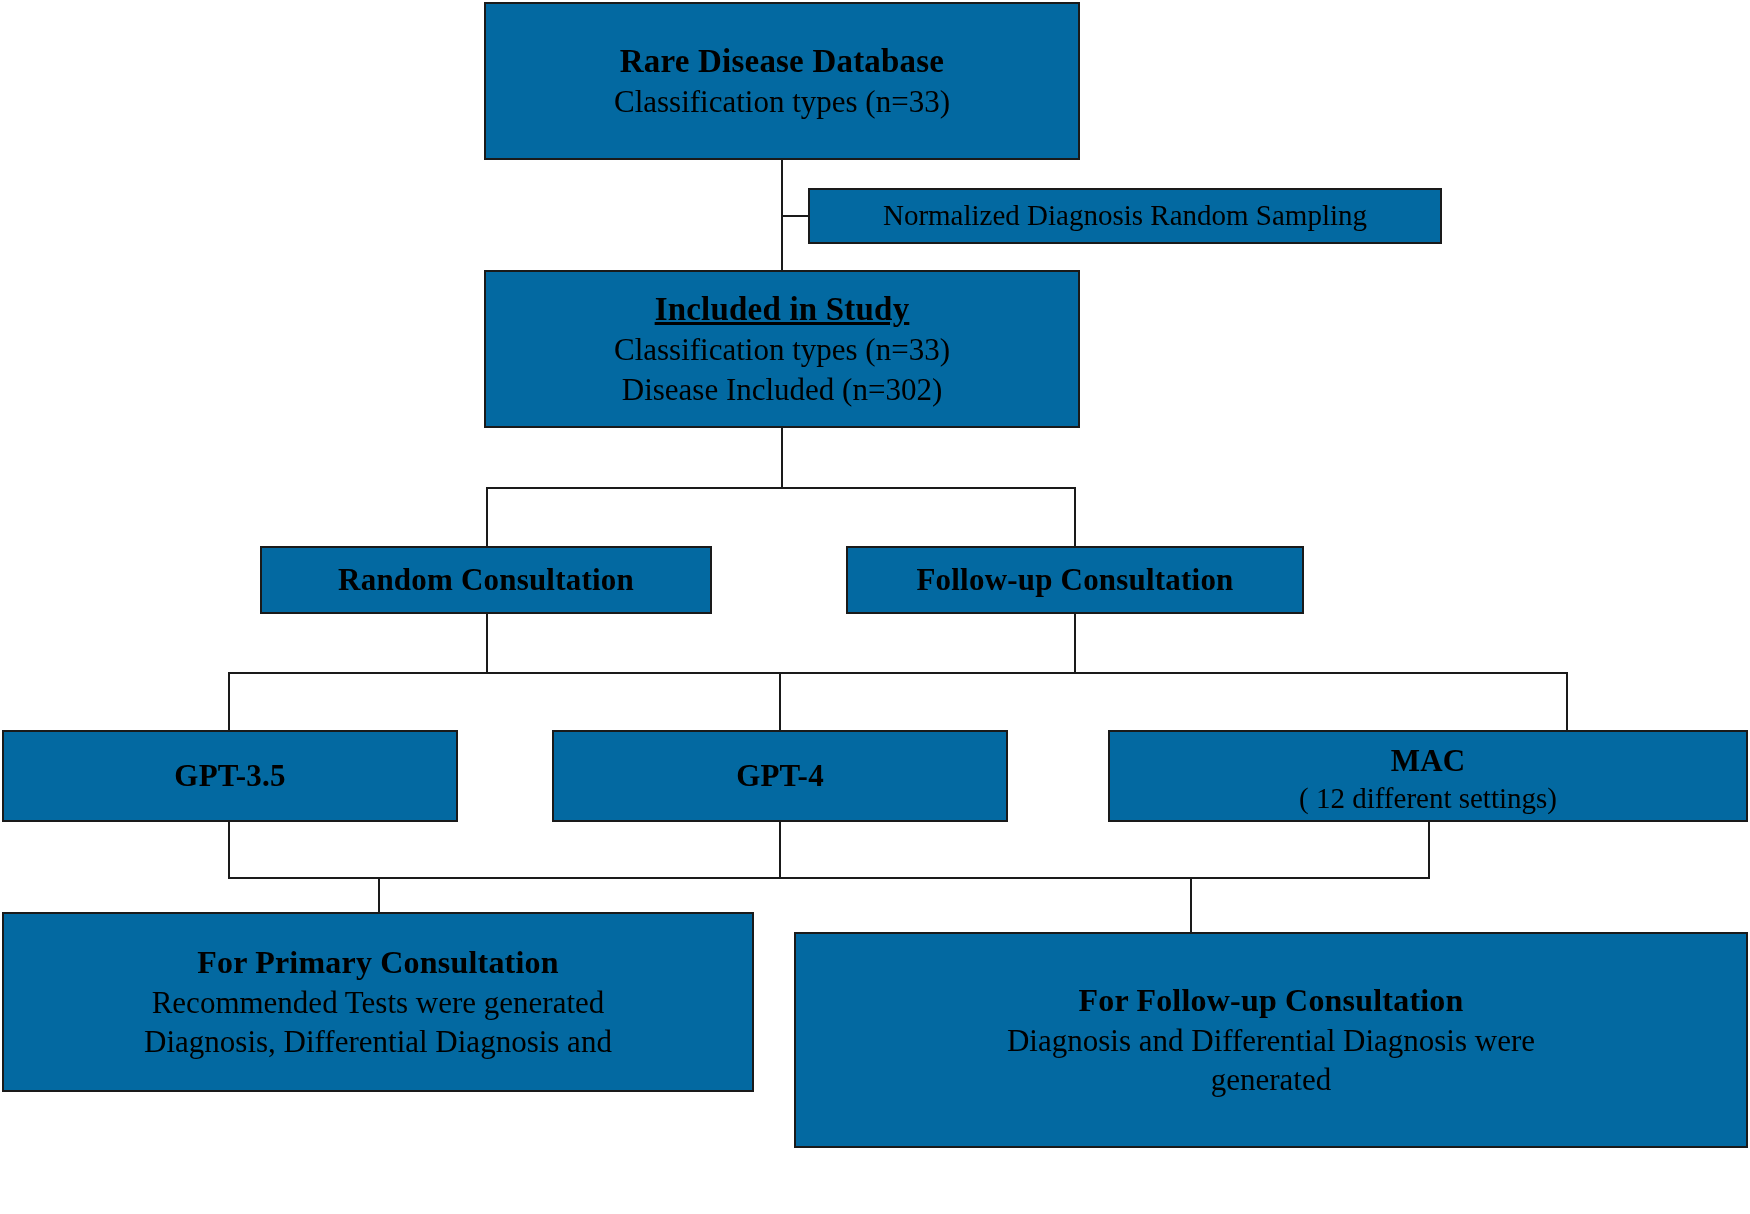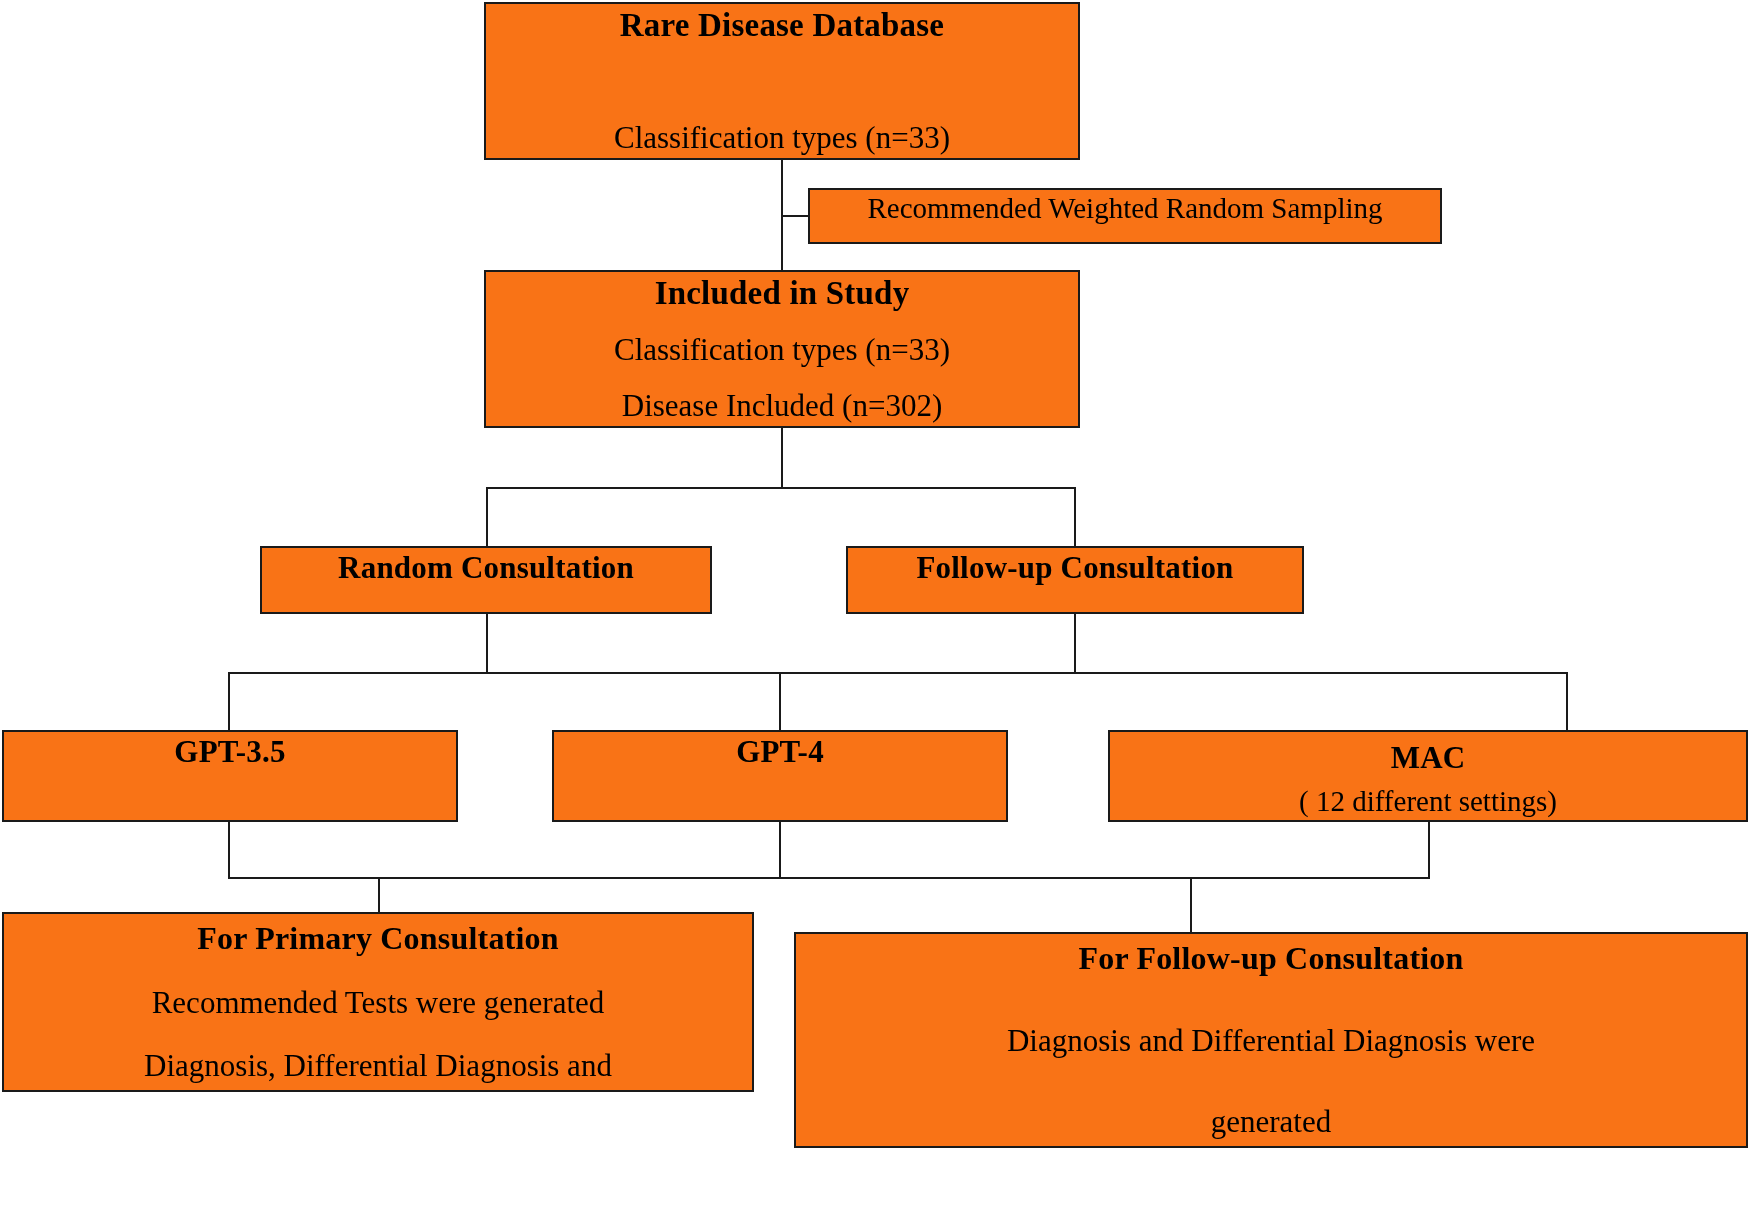--- a/index.html
+++ b/index.html
@@ -16,25 +16,25 @@
     position: relative;
     width: 1750px;
     height: 1214px;
     background: #ffffff;
     overflow: hidden;
   }
   .box {
     position: absolute;
     box-sizing: border-box;
     border: 2px solid #1a1a1a;
-    background: #f97316;
+    background: #0369a1;
     display: flex;
     flex-direction: column;
     align-items: center;
-    justify-content: space-between;
+    justify-content: center;
     text-align: center;
     z-index: 3;
     line-height: 1.28;
   }
   .ttl {
     font-weight: bold;
     letter-spacing: 0.2px;
   }
   .ln {
     font-weight: normal;
@@ -59,21 +59,21 @@
   #box-included   { left: 484px;  top: 270px;  width: 596px;  height: 158px; font-size: 31px; }
   #box-primary    { left: 260px;  top: 546px;  width: 452px;  height: 68px;  font-size: 31px; }
   #box-followup   { left: 846px;  top: 546px;  width: 458px;  height: 68px;  font-size: 31px; }
   #box-gpt35      { left: 2px;    top: 730px;  width: 456px;  height: 92px;  font-size: 31px; }
   #box-gpt4       { left: 552px;  top: 730px;  width: 456px;  height: 92px;  font-size: 31px; }
   #box-mac        { left: 1108px; top: 730px;  width: 640px;  height: 92px;  font-size: 31px; }
   #box-out-primary{ left: 2px;    top: 912px;  width: 752px;  height: 180px; font-size: 31px; }
   #box-out-follow { left: 794px;  top: 932px;  width: 954px;  height: 216px; font-size: 31px; }
 
   #box-database .ttl  { font-size: 33px; }
-  #box-included .ttl  { font-size: 33px; }
+  #box-included .ttl  { font-size: 33px; text-decoration: underline; }
   #box-mac .ln        { font-size: 29px; }
   #box-out-primary .ttl, #box-out-follow .ttl { font-size: 32px; }
 
   #box-out-primary, #box-out-follow { padding: 4px 14px; }
   #box-mac { padding-top: 6px; }
 </style>
 </head>
 <body>
 
 <div id="canvas">
@@ -100,21 +100,21 @@
   <div class="h" style="left:228px; top:877px; width:1202px;"></div>
   <div class="v" style="left:378px; top:877px; height:56px;"></div>
   <div class="v" style="left:1190px; top:877px; height:56px;"></div>
 
   <div class="box" id="box-database">
     <div class="ttl">Rare Disease Database</div>
     <div class="ln">Classification types (n=33)</div>
   </div>
 
   <div class="box" id="box-sampling">
-    <div class="ln">Recommended Weighted Random Sampling</div>
+    <div class="ln">Normalized Diagnosis Random Sampling</div>
   </div>
 
   <div class="box" id="box-included">
     <div class="ttl">Included in Study</div>
     <div class="ln">Classification types (n=33)</div>
     <div class="ln">Disease Included (n=302)</div>
   </div>
 
   <div class="box" id="box-primary">
     <div class="ttl">Random Consultation</div>

